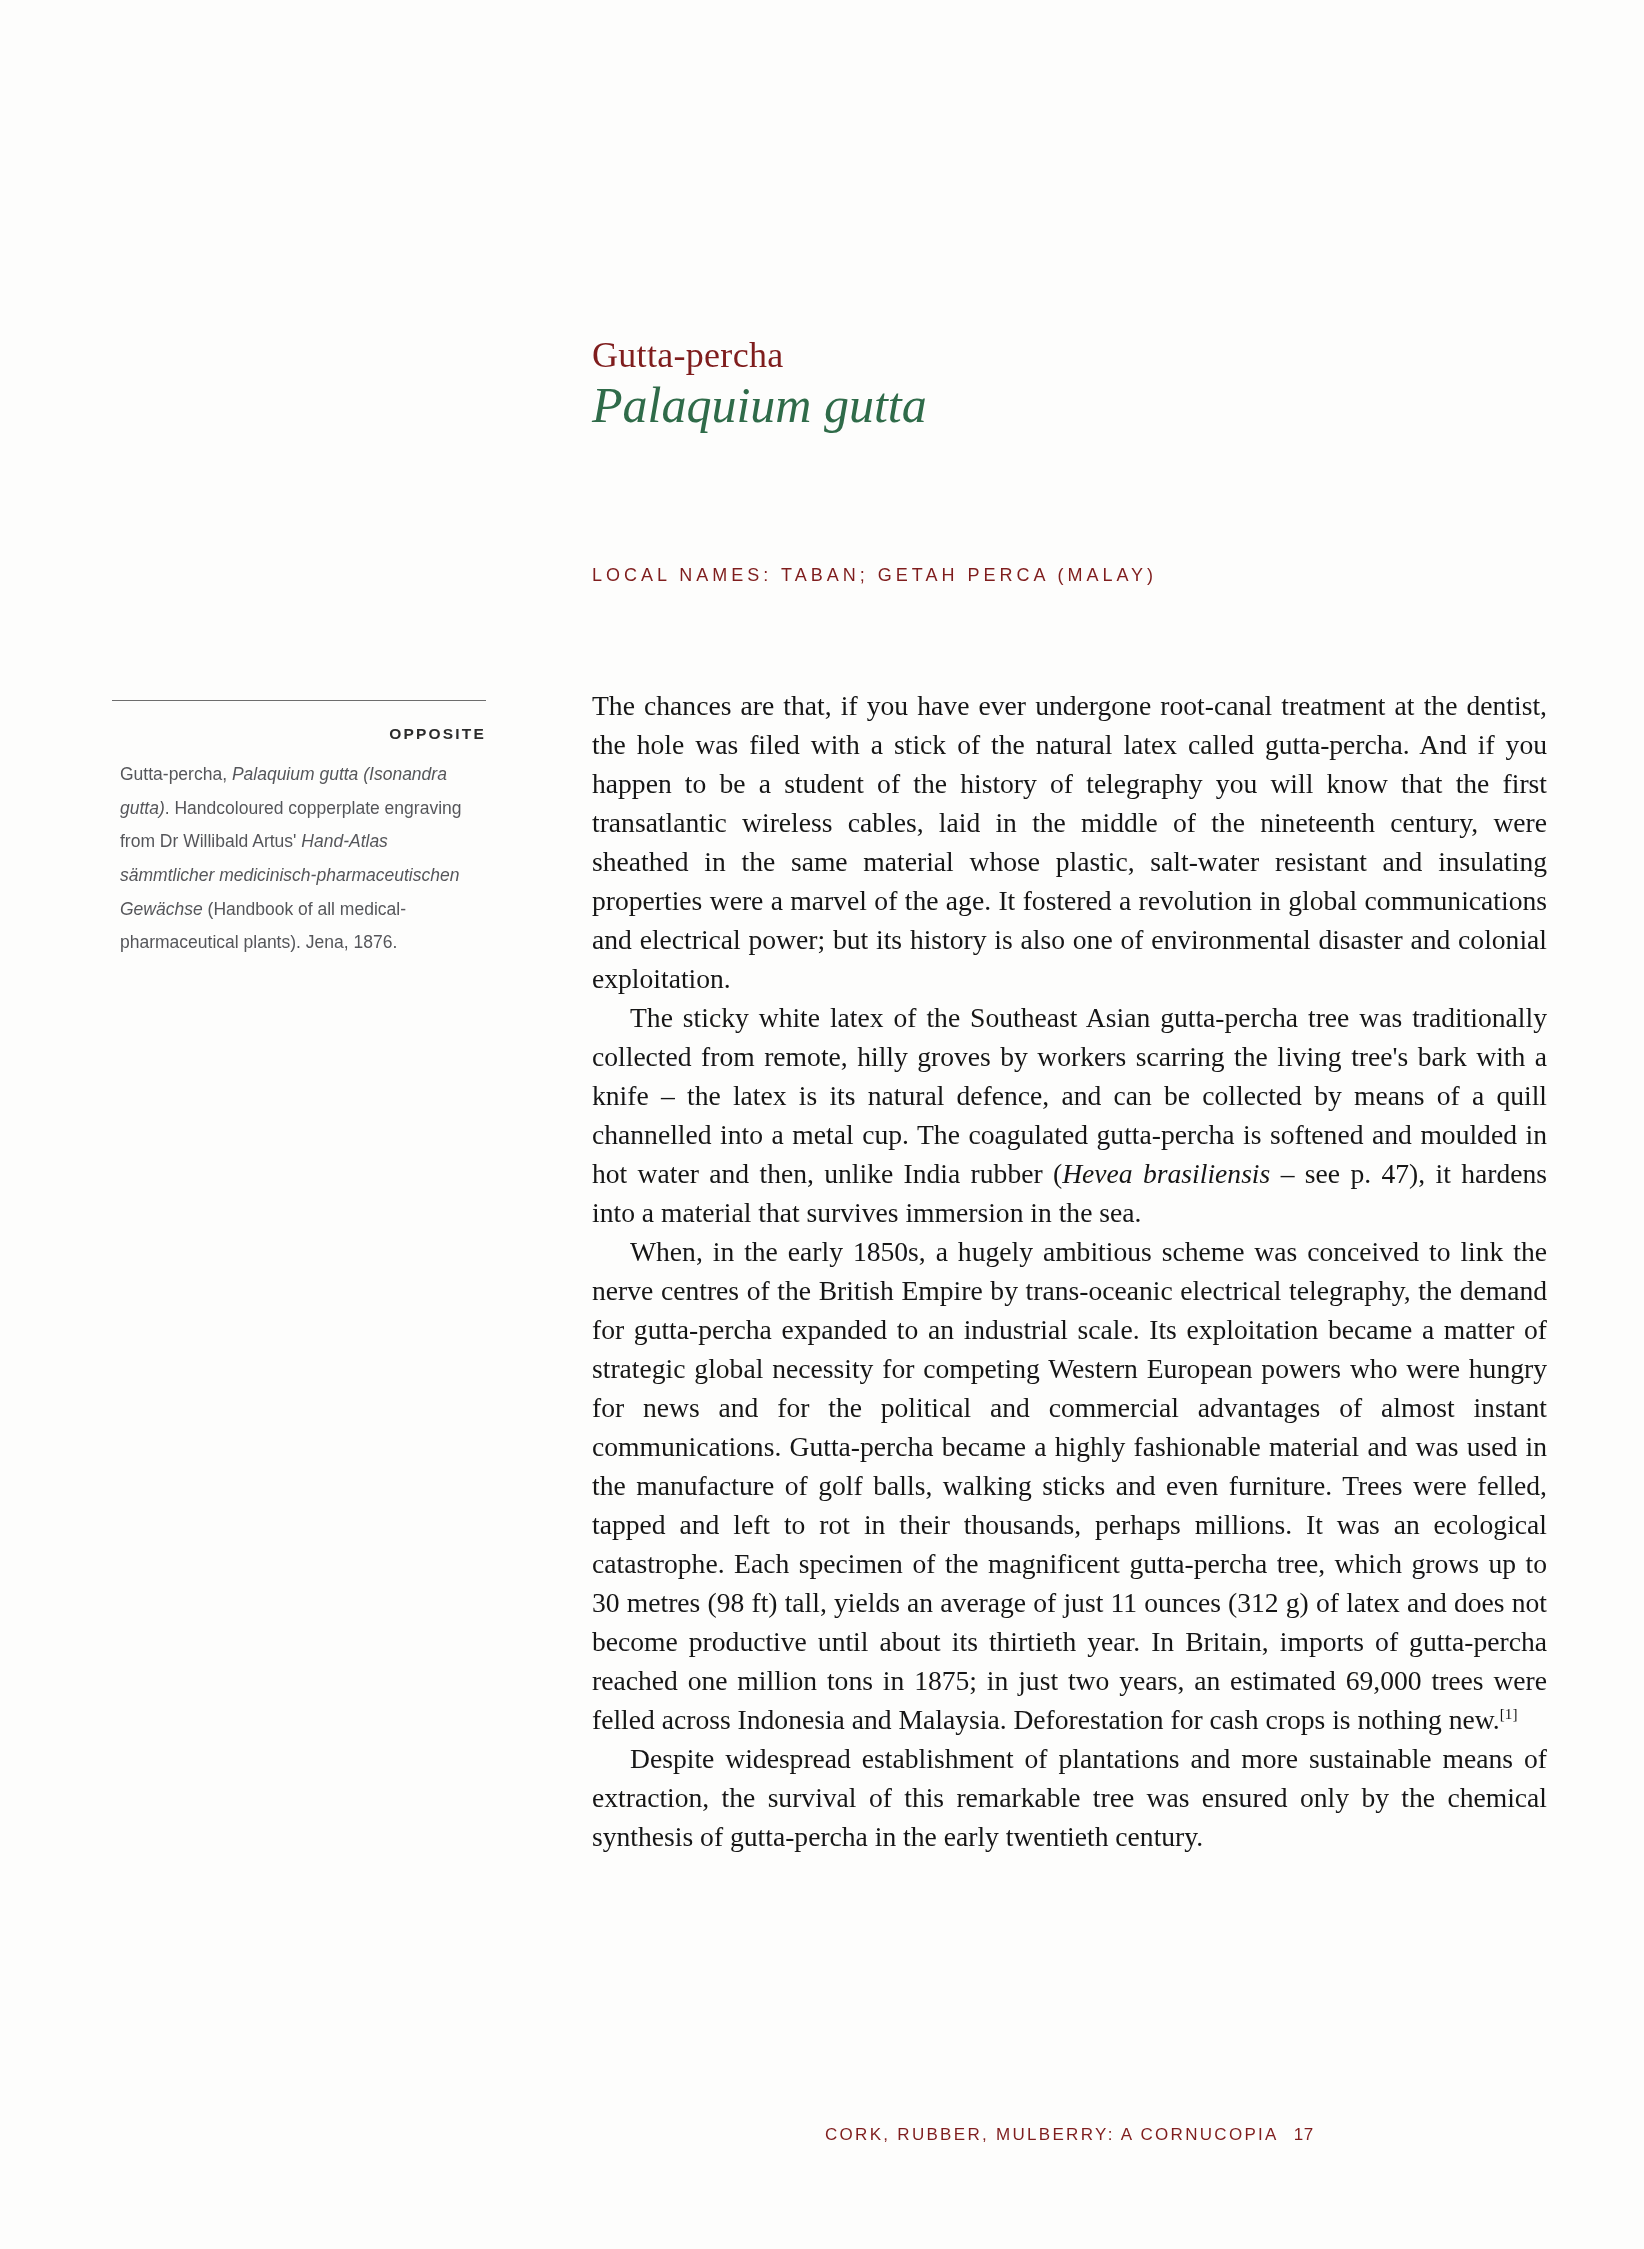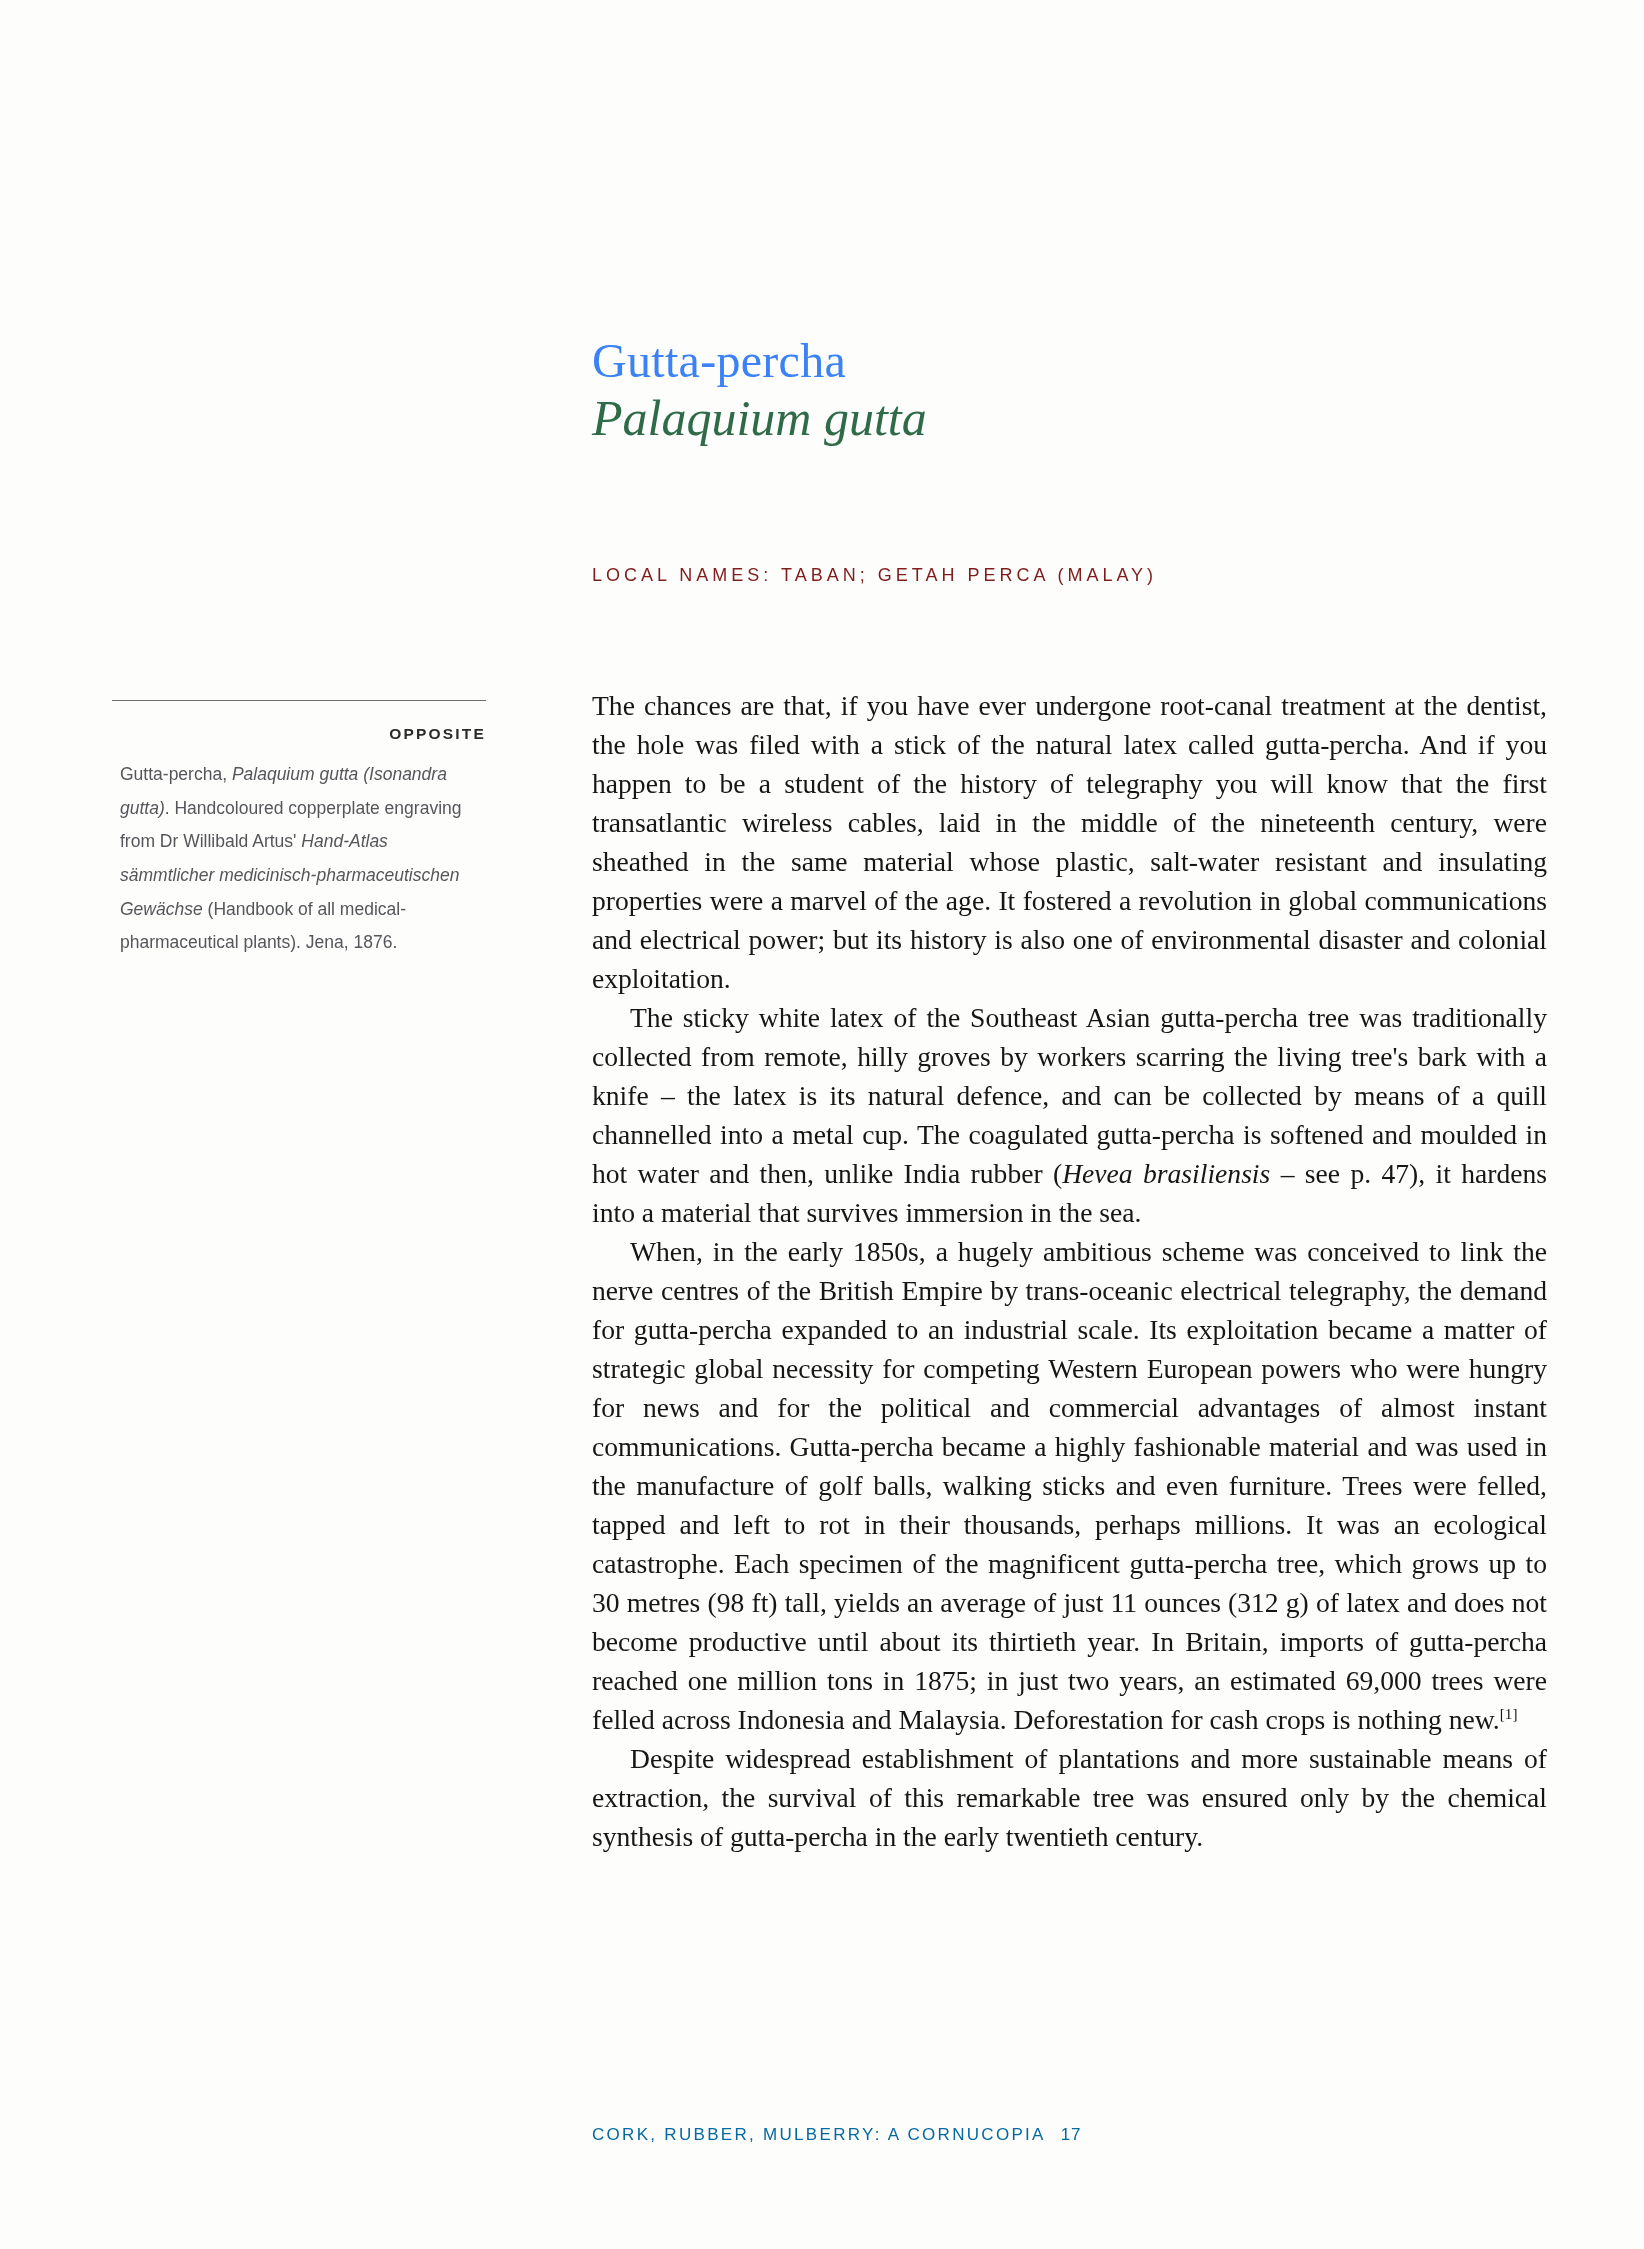--- a/index.html
+++ b/index.html
@@ -24,23 +24,23 @@
 
   
   .title-block {
     position: absolute;
     left: 592px;
     top: 336px;
     width: 955px;
   }
   .title-common {
     font-family: "Liberation Serif", serif;
-    font-size: 48px;
+    font-size: 36px;
     line-height: 1.06;
-    color: #3b82f6;
+    color: #7f1d1d;
     font-weight: 400;
     letter-spacing: 0.3px;
     white-space: nowrap;
   }
   .title-latin {
     font-family: "Liberation Serif", serif;
     font-size: 50px;
     line-height: 1.12;
     color: #2f6b49;
     font-style: italic;
@@ -124,25 +124,25 @@
     vertical-align: super;
     line-height: 0;
   }
 
   
   .footer {
     position: absolute;
     left: 592px;
     top: 2125px;
     width: 955px;
-    text-align: left;
+    text-align: center;
     font-family: "Liberation Sans", sans-serif;
     font-size: 17px;
     letter-spacing: 2.3px;
-    color: #0369a1;
+    color: #7f1d1d;
     white-space: nowrap;
   }
   .footer .page-no {
     margin-left: 15px;
     letter-spacing: 0.7px;
   }
 </style>
 </head>
 <body>
 

